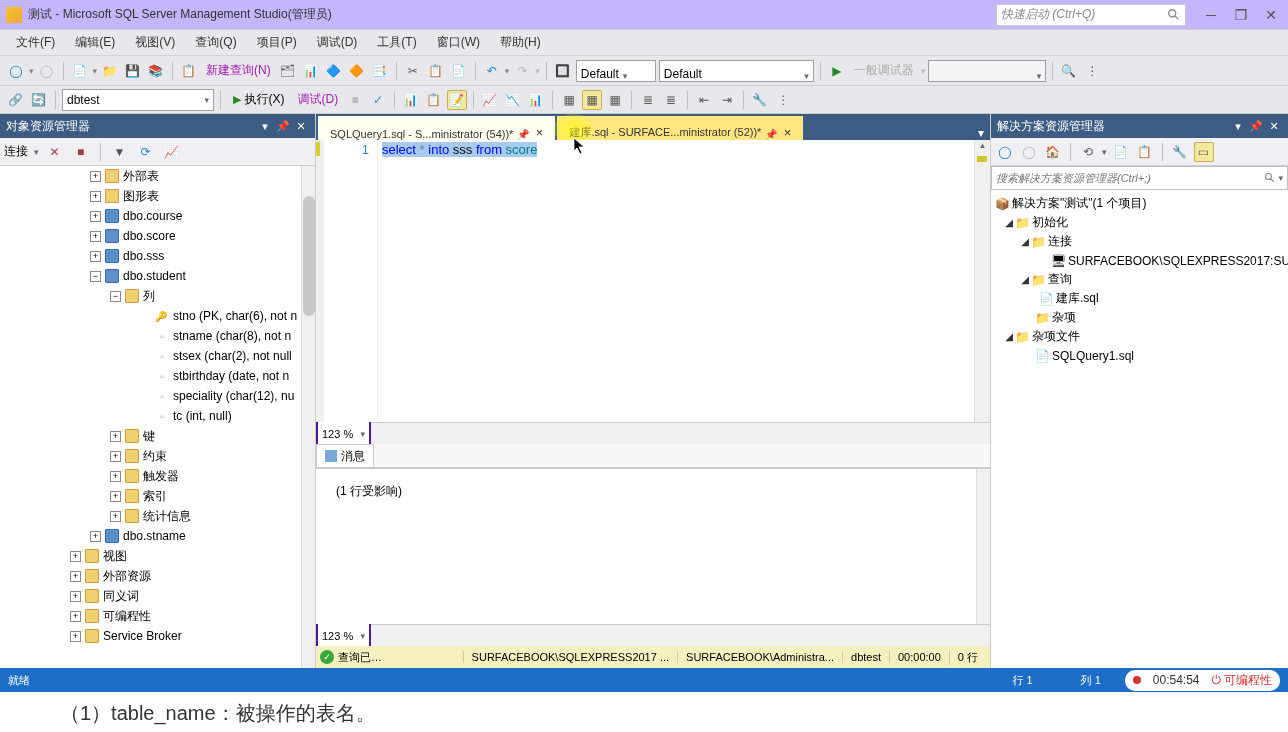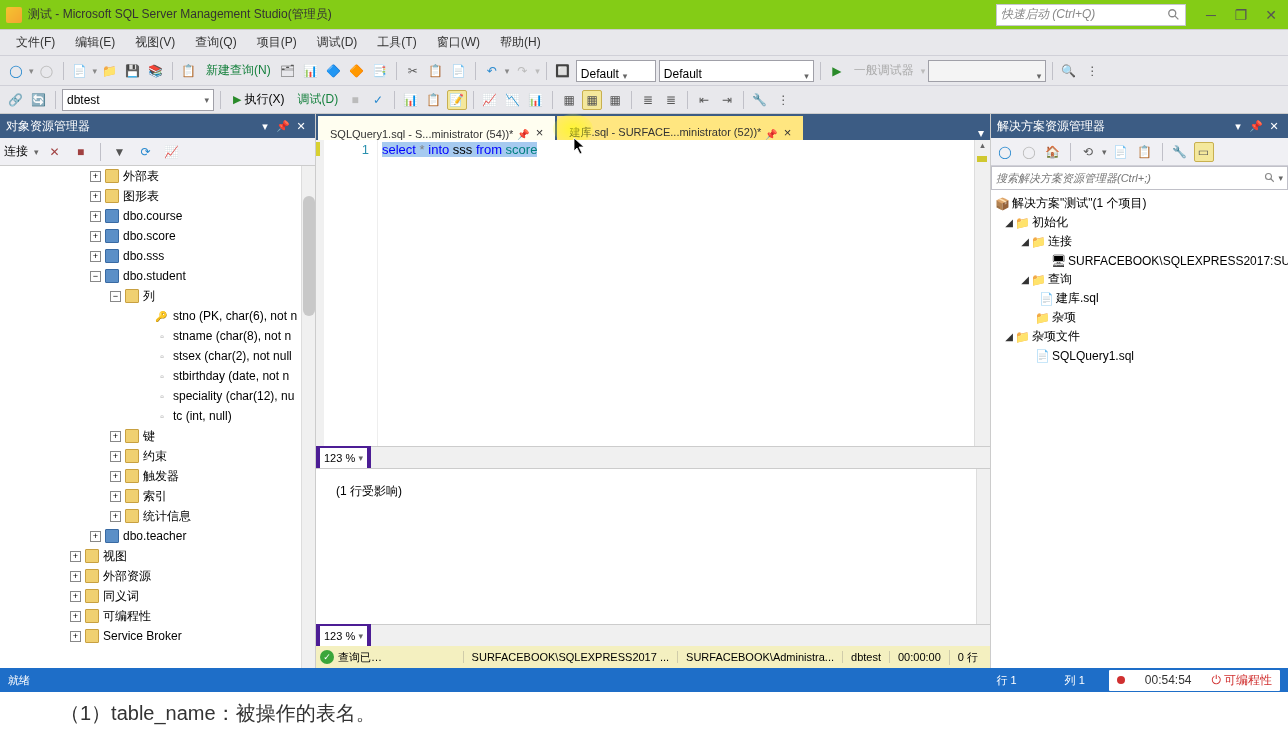--- a/index.html
+++ b/index.html
@@ -1,33 +1,33 @@
 <!DOCTYPE html>
 <html><head>
   <meta charset="utf-8">
   <style>
     * { box-sizing: border-box; margin: 0; padding: 0; font-family: "Microsoft YaHei", Tahoma, sans-serif; }
     body { background: #fff; width: 1288px; height: 732px; overflow: hidden; font-size: 12px; }
     
-    .titlebar { height: 30px; background: #84cc16; display: flex; align-items: center; padding: 0 6px; border-bottom: 1px solid #ccc; }
+    .titlebar { height: 30px; background: #c4b5fd; display: flex; align-items: center; padding: 0 6px; border-bottom: 1px solid #ccc; }
     .titlebar .app-icon { width: 16px; height: 16px; background: linear-gradient(135deg,#f4c430,#f4a430); margin-right: 6px; border-radius: 2px; }
     .titlebar .title-text { flex: 0 0 auto; color: #333; }
     .titlebar .spacer { flex: 1; }
     .quick-launch { width: 190px; height: 22px; border: 1px solid #c6c6d0; background: #fff; display: flex; align-items: center; padding: 0 4px; color: #888; font-style: italic; margin-right: 6px; }
     .quick-launch .search-ico { width: 14px; height: 14px; margin-left: auto; }
     .win-btns { display: flex; gap: 8px; margin-left: 8px; }
     .win-btn { width: 22px; height: 22px; display: flex; align-items: center; justify-content: center; color: #555; cursor: pointer; font-size: 14px; }
     
     .menubar { height: 26px; background: #e8e8ec; display: flex; align-items: center; padding: 0 6px; border-bottom: 1px solid #d0d0d8; }
     .menu-item { padding: 4px 10px; color: #333; cursor: pointer; }
     
     .toolbar { height: 30px; background: #e8e8ec; display: flex; align-items: center; padding: 0 6px; gap: 3px; border-bottom: 1px solid #d0d0d8; }
     .tb-btn { width: 20px; height: 20px; display: flex; align-items: center; justify-content: center; cursor: pointer; color: #555; border-radius: 2px; }
     .tb-sep { width: 1px; height: 18px; background: #c0c0c8; margin: 0 3px; }
-    .tb-text { padding: 0 4px; color: #15803d; cursor: pointer; }
+    .tb-text { padding: 0 4px; color: #a21caf; cursor: pointer; }
     .tb-combo { height: 22px; border: 1px solid #a0a0a8; background: #fff; padding: 0 4px; display: flex; align-items: flex-end; cursor: pointer; }
     .dropdown-arrow { margin-left: 4px; font-size: 9px; color: #666; }
     
     .toolbar2 { height: 28px; background: #e8e8ec; display: flex; align-items: center; padding: 0 6px; gap: 3px; border-bottom: 1px solid #ccc; }
     .exec-btn { display: flex; align-items: center; padding: 0 6px; height: 22px; cursor: pointer; }
     .exec-btn .tri { color: #2a8a2a; font-size: 11px; margin-right: 3px; }
     .db-combo { width: 152px; height: 22px; border: 1px solid #a0a0a8; background: #fff; padding: 0 4px; display: flex; align-items: center; cursor: pointer; }
     
     .main-area { display: flex; height: 554px; }
     
@@ -64,21 +64,21 @@
     .sql-line { background: #a6caf0; display: inline; white-space: pre; }
     .kw { color: #0000ff; }
     .star { color: #808080; }
     .ident { color: #008080; }
     .ed-vscroll { width: 16px; background: #f0f0f0; border-left: 1px solid #ddd; position: relative; }
     .ed-vscroll .arr { height: 14px; text-align: center; font-size: 9px; color: #666; }
     .change-marker { position: absolute; left: 0; top: 2px; width: 4px; height: 14px; background: #d8d030; }
     .mouse-cursor { position: absolute; top: -3px; left: 195px; width: 14px; height: 20px; z-index: 100; }
     
     .zoom-bar { height: 22px; background: #f0f0f0; display: flex; align-items: center; border-top: 1px solid #ccc; }
-    .zoom-combo { width: 55px; height: 28px; border: 4px solid #4c1d95; background: #fff; padding: 0 4px; display: flex; align-items: center; font-size: 11px; cursor: pointer; }
+    .zoom-combo { width: 55px; height: 28px; border: 2px solid #4c1d95; background: #fff; padding: 0 4px; display: flex; align-items: center; font-size: 11px; cursor: pointer; }
     
     .msg-tab-bar { height: 24px; background: #f8f8f8; display: flex; border-bottom: 1px solid #ccc; }
     .msg-tab { padding: 3px 8px; display: flex; align-items: center; background: #fff; border: 1px solid #ccc; border-bottom: none; cursor: pointer; }
     .msg-tab .mico { width: 12px; height: 12px; margin-right: 4px; background: #7aa8d8; }
     .msg-body { flex: 0 0 156px; background: #fff; padding: 14px 20px; position: relative; border-top: 1px solid #ccc; }
     .zoom-bar2 { height: 22px; background: #f0f0f0; display: flex; align-items: center; border-top: 1px solid #ccc; }
     
     .exec-status { height: 22px; background: #f4f0c0; display: flex; align-items: center; padding: 0 4px; font-size: 11px; }
     .exec-status .ok-ico { width: 14px; height: 14px; background: #3aa63a; border-radius: 50%; margin-right: 4px; display: flex; align-items: center; justify-content: center; color: #fff; font-size: 9px; }
     .exec-status .cell { padding: 0 8px; border-left: 1px solid #d0ccaa; }
@@ -89,21 +89,21 @@
     .sln-search input { border: none; outline: none; flex: 1; font-size: 11px; font-style: italic; color: #888; }
     .sln-tree { flex: 1; background: #fff; padding: 4px; overflow: hidden; }
     .sln-node { display: flex; align-items: center; height: 19px; cursor: pointer; white-space: nowrap; }
     .sln-arrow { width: 12px; font-size: 10px; color: #666; text-align: center; flex-shrink: 0; }
     .sln-arrow.open { color: #333; }
     .sln-ico { width: 14px; height: 14px; margin-right: 3px; flex-shrink: 0; }
     
     .statusbar { height: 24px; background: #1e6ec8; color: #fff; display: flex; align-items: center; padding: 0 8px; font-size: 11px; }
     .statusbar .sb-spacer { flex: 1; }
     .statusbar .sb-cell { padding: 0 24px; }
-    .rec-box { margin-left: auto; background: #fff; border-radius: 1px; padding: 2px 8px; display: flex; align-items: center; gap: 20px; }
+    .rec-box { margin-left: auto; background: #fff; border-radius: 10px; padding: 2px 8px; display: flex; align-items: center; gap: 12px; }
     .rec-dot { width: 8px; height: 8px; background: #d03030; border-radius: 50%; }
     .rec-time { color: #333; font-size: 12px; }
     .exit-btn { color: #d03030; font-size: 12px; display: flex; align-items: center; gap: 3px; }
     
     .footer-text { height: 42px; padding: 8px 60px; font-size: 20px; color: #333; background: #fff; }
     
     svg { display: block; }
   </style>
 </head>
 <body>
@@ -333,21 +333,21 @@
           <span>索引</span>
         </div>
       <div class="tree-node" style="padding-left:110px">
           <span class="exp">+</span>
           <span class="node-ico ico-folder"></span>
           <span>统计信息</span>
         </div>
       <div class="tree-node" style="padding-left:90px">
           <span class="exp">+</span>
           <span class="node-ico ico-table"></span>
-          <span>dbo.teacher</span>
+          <span>dbo.stname</span>
         </div>
       <div class="tree-node" style="padding-left:70px">
           <span class="exp">+</span>
           <span class="node-ico ico-folder"></span>
           <span>视图</span>
         </div>
       <div class="tree-node" style="padding-left:70px">
           <span class="exp">+</span>
           <span class="node-ico ico-folder"></span>
           <span>外部资源</span>
@@ -403,20 +403,26 @@
           <div class="arr">▴</div>
           <div style="position:absolute;top:16px;left:2px;width:10px;height:6px;background:#d0c830"></div>
         </div>
     </div>
     <div class="zoom-bar">
       <div class="zoom-combo">
           <span>123 %</span>
           <span class="dropdown-arrow" style="margin-left:auto">▾</span>
         </div>
     </div>
+    <div class="msg-tab-bar">
+      <div class="msg-tab">
+          <span class="mico"></span>
+          <span>消息</span>
+        </div>
+    </div>
     <div class="msg-body">
       <span>(1 行受影响)</span>
       <div style="position:absolute;right:0;top:0;width:14px;height:100%;background:#f0f0f0;border-left:1px solid #ddd"></div>
     </div>
     <div class="zoom-bar2">
       <div class="zoom-combo">
           <span>123 %</span>
           <span class="dropdown-arrow" style="margin-left:auto">▾</span>
         </div>
     </div>

